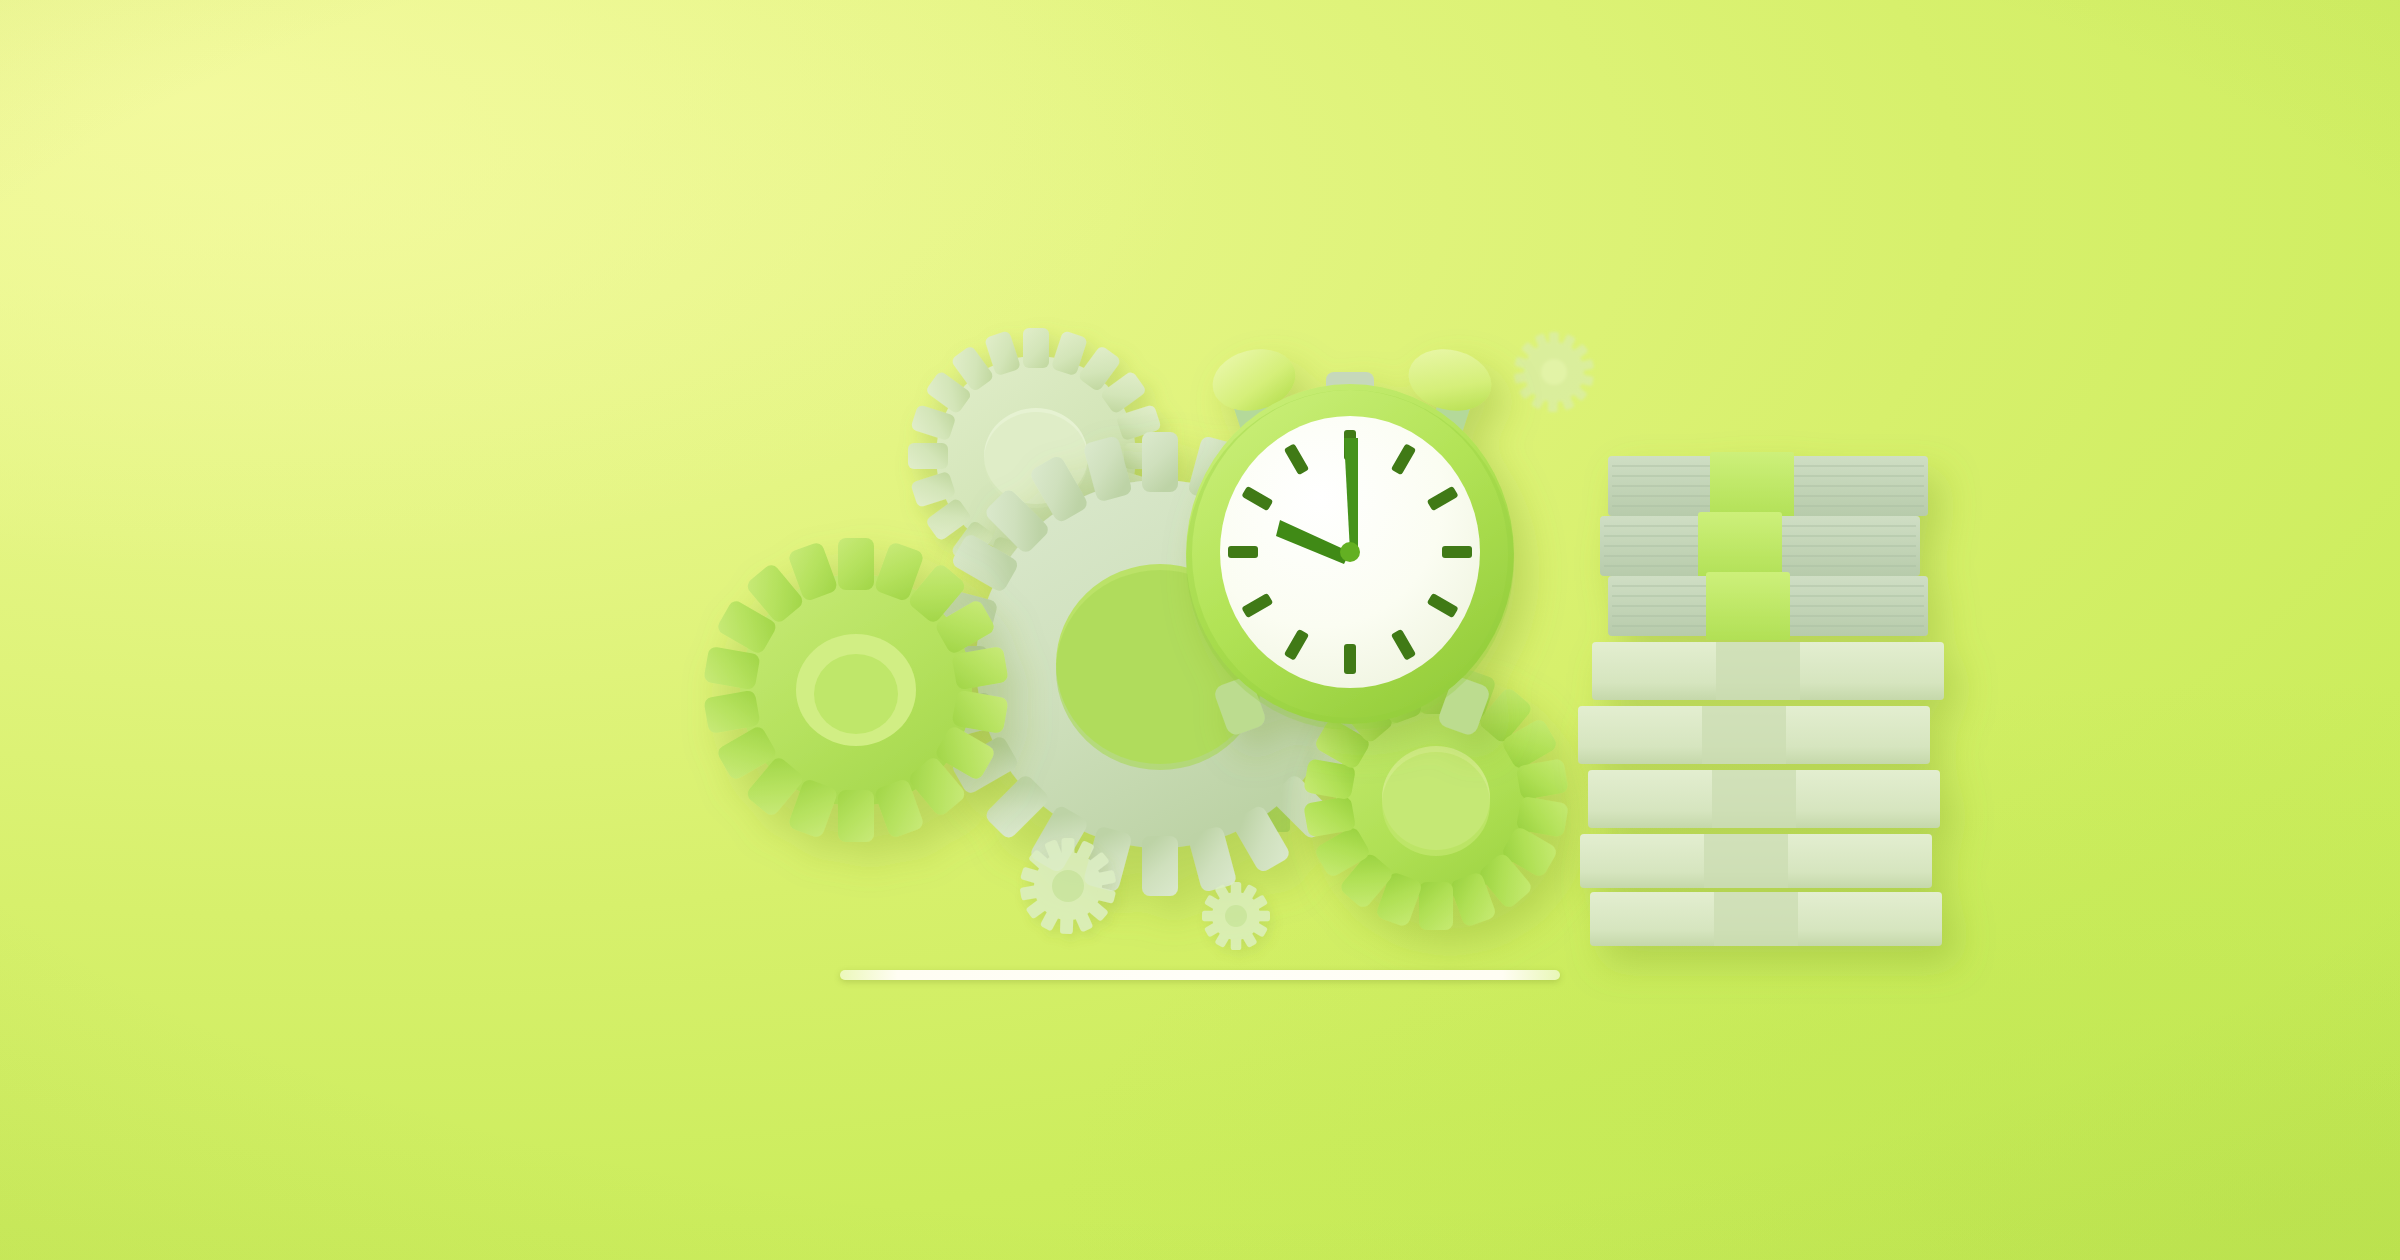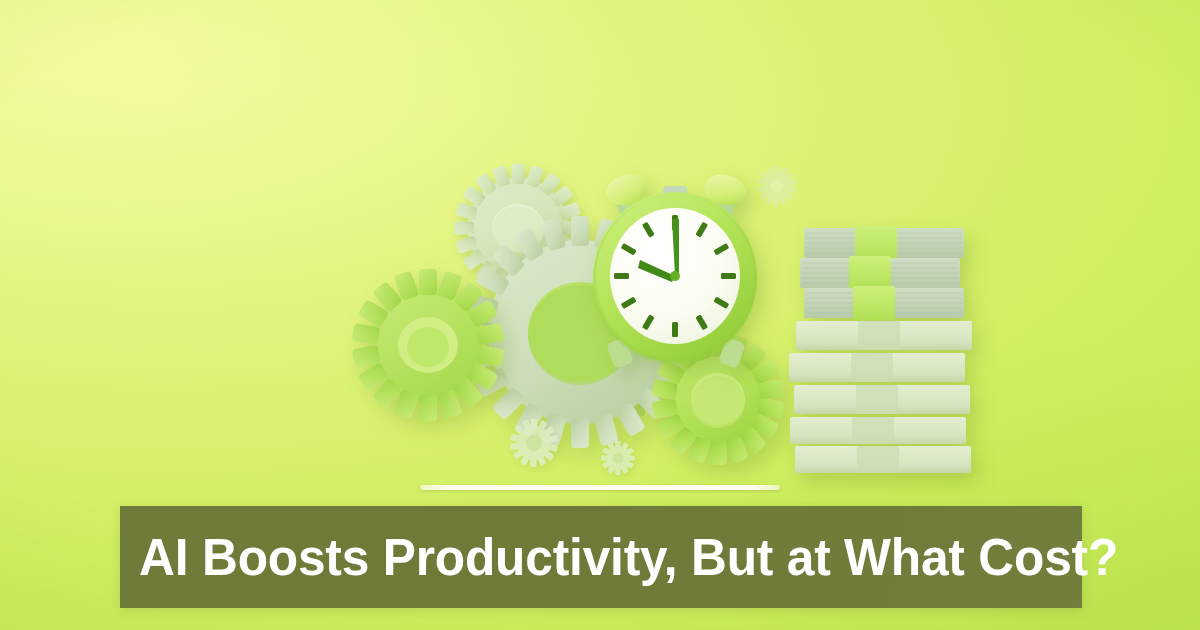--- a/index.html
+++ b/index.html
@@ -471,17 +471,14 @@
           <rect x="857" y="446" width="42" height="27" fill="#cbdcb2" opacity="0.75"></rect>
         </g>
       </g>
     </svg>
   </div>
 
   <div class="bg-vignette"></div>
 
   <div id="divider"></div>
 
-  <div id="title-banner">
-    <div id="headline">AI Boosts Productivity, But at What Cost?</div>
-  </div>
 
 </div>
 
 </body></html>

